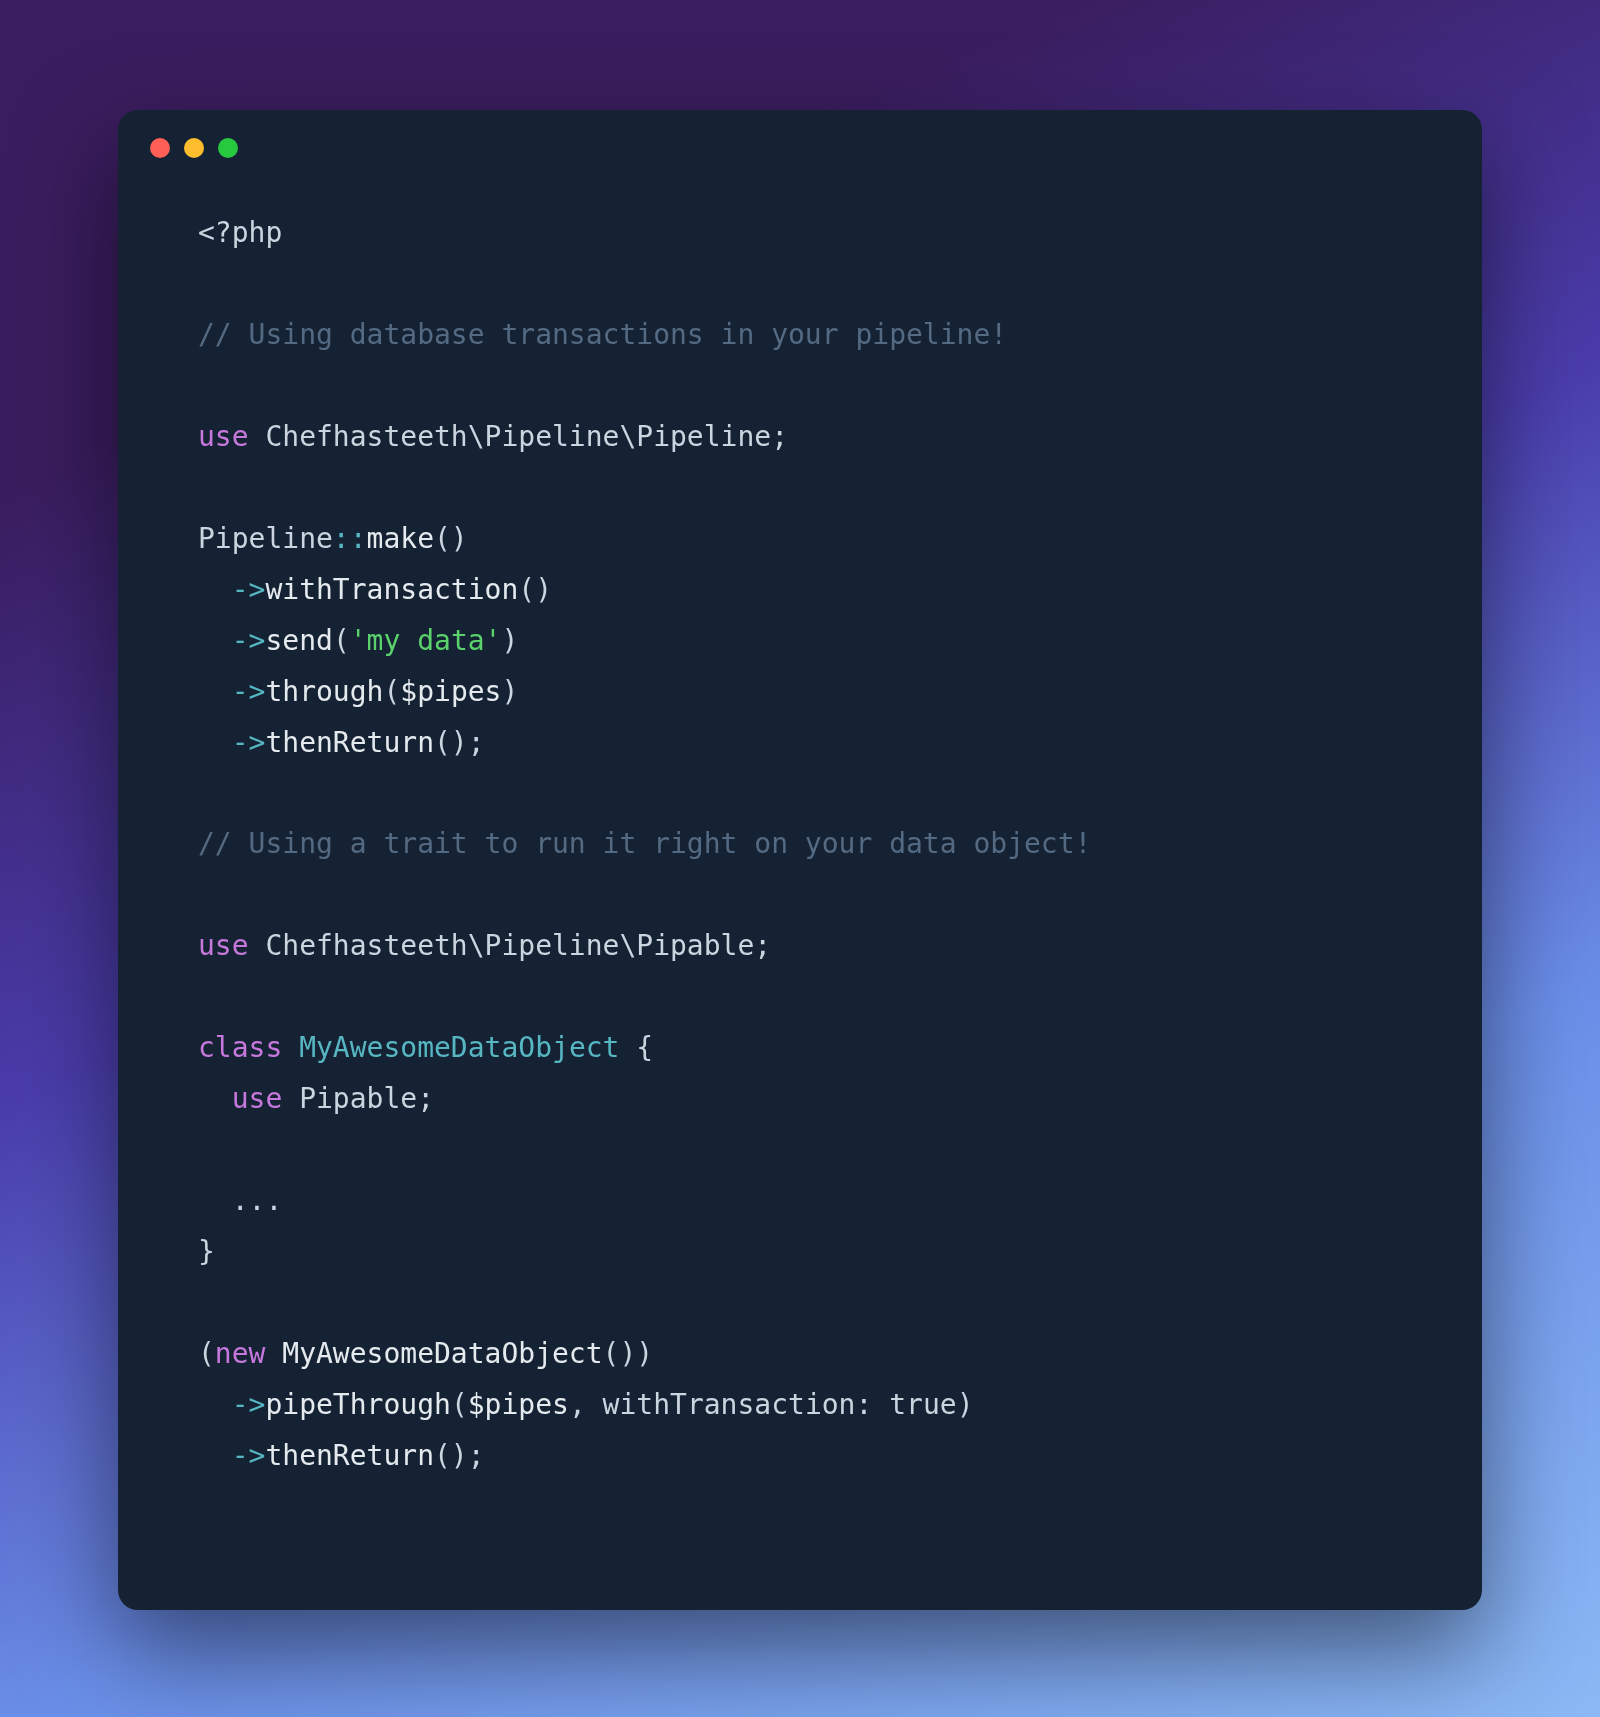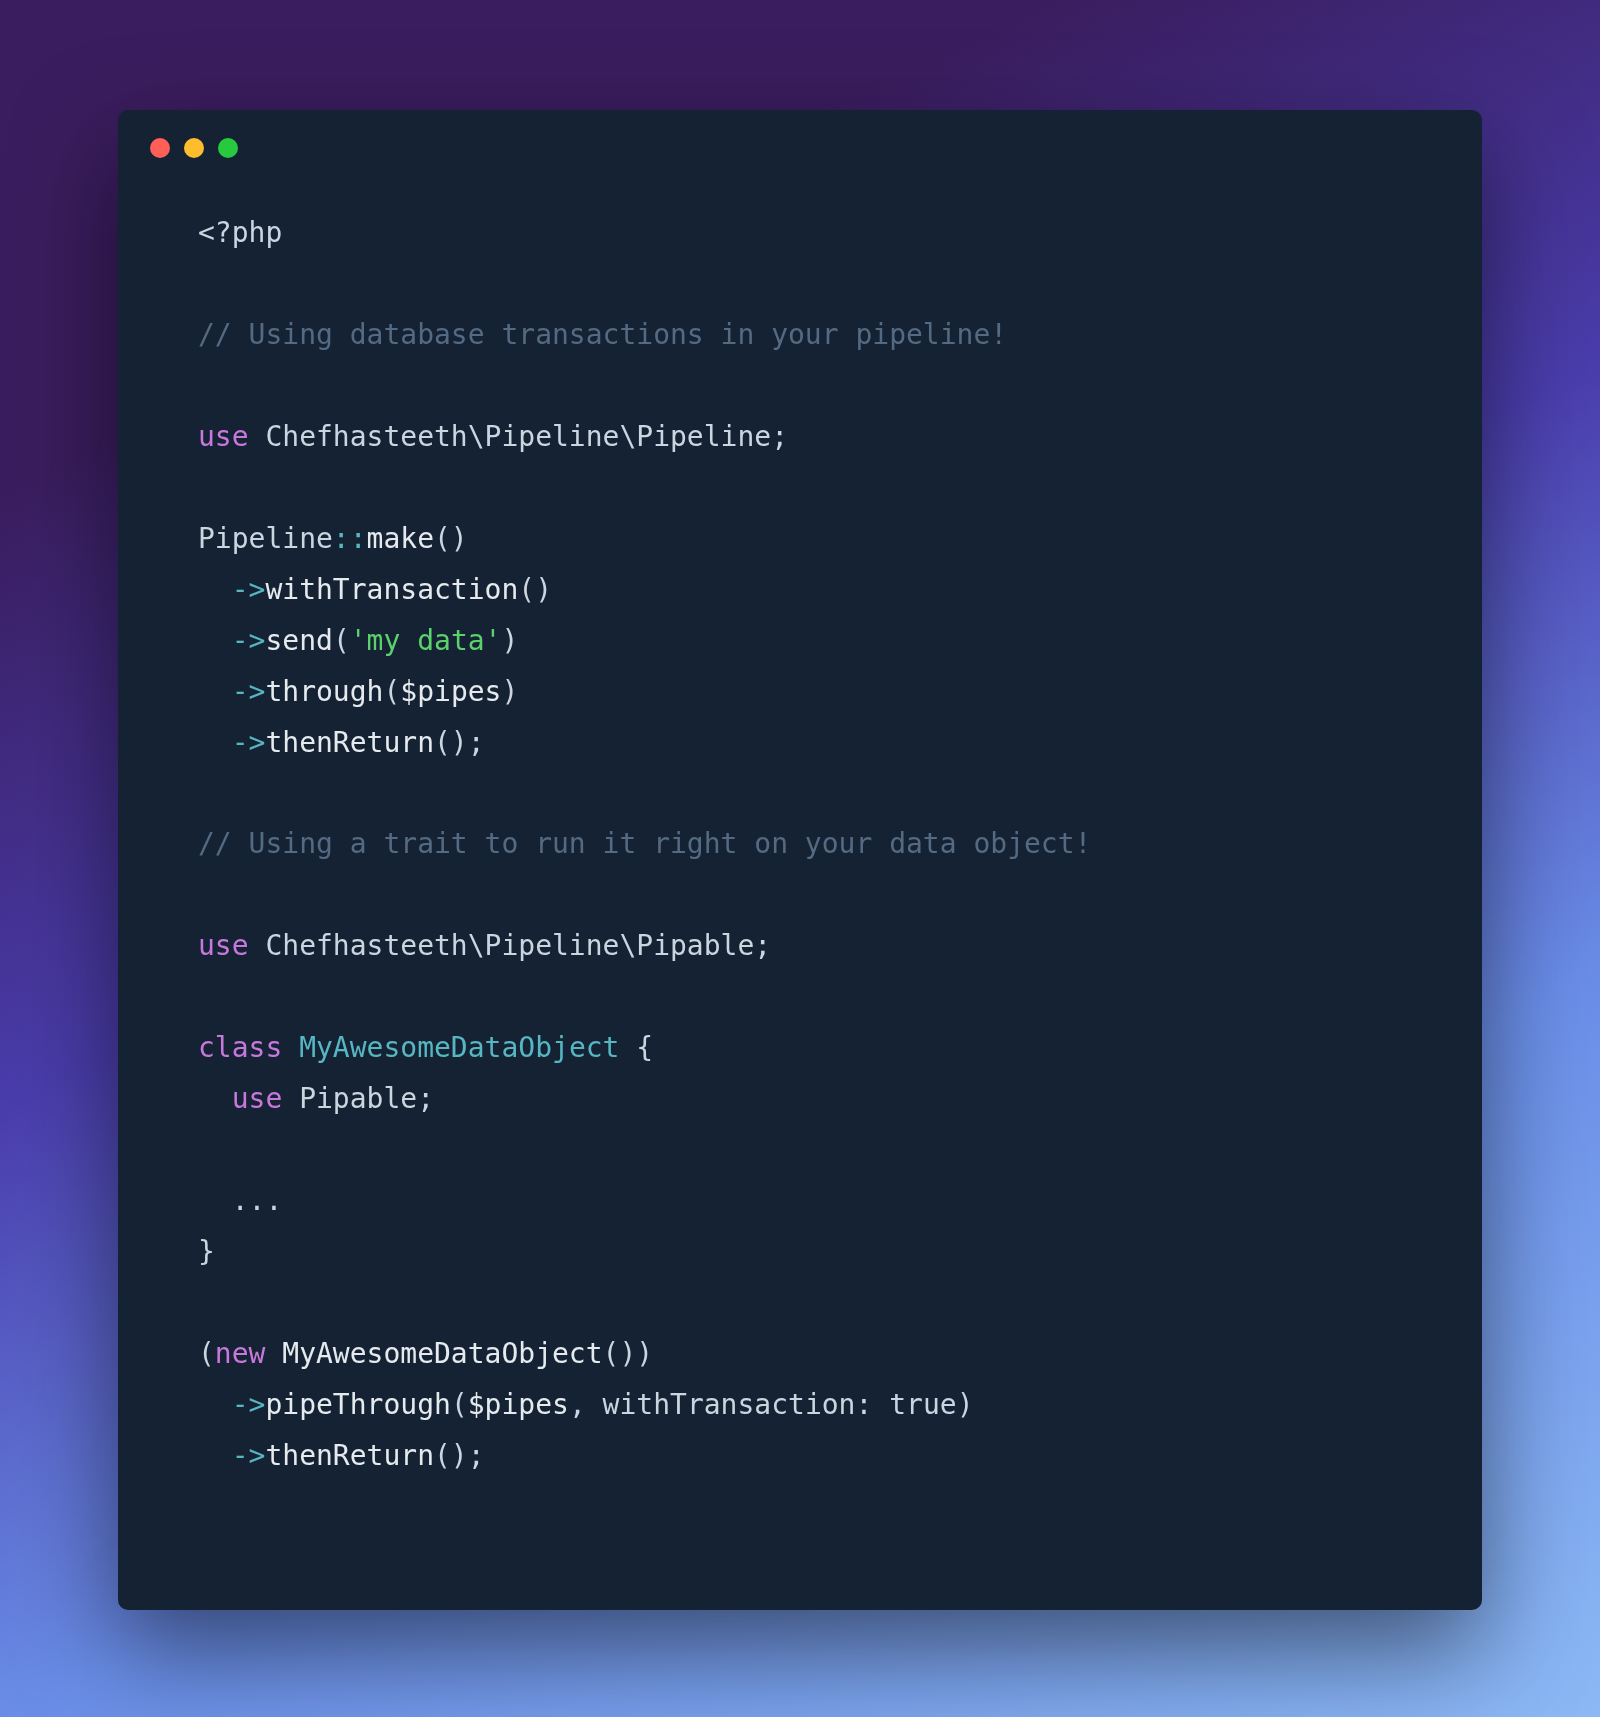--- a/index.html
+++ b/index.html
@@ -9,21 +9,21 @@
     }
     body {
       width: 1600px;
       height: 1717px;
       background: linear-gradient(155deg, #3a1d5e 0%, #3a1d5e 20%, #4a3dac 45%, #6a8ee8 70%, #8cb9f5 100%);
       padding: 110px 118px;
       font-family: 'SF Mono', 'Menlo', 'Monaco', 'Consolas', monospace;
     }
     .window {
       background: #152233;
-      border-radius: 10px;
+      border-radius: 20px;
       box-shadow: 0 40px 100px rgba(0,0,0,0.5);
       width: 100%;
       height: 1500px;
       overflow: hidden;
     }
     .titlebar {
       display: flex;
       align-items: center;
       padding: 28px 32px 10px 32px;
       gap: 14px;

